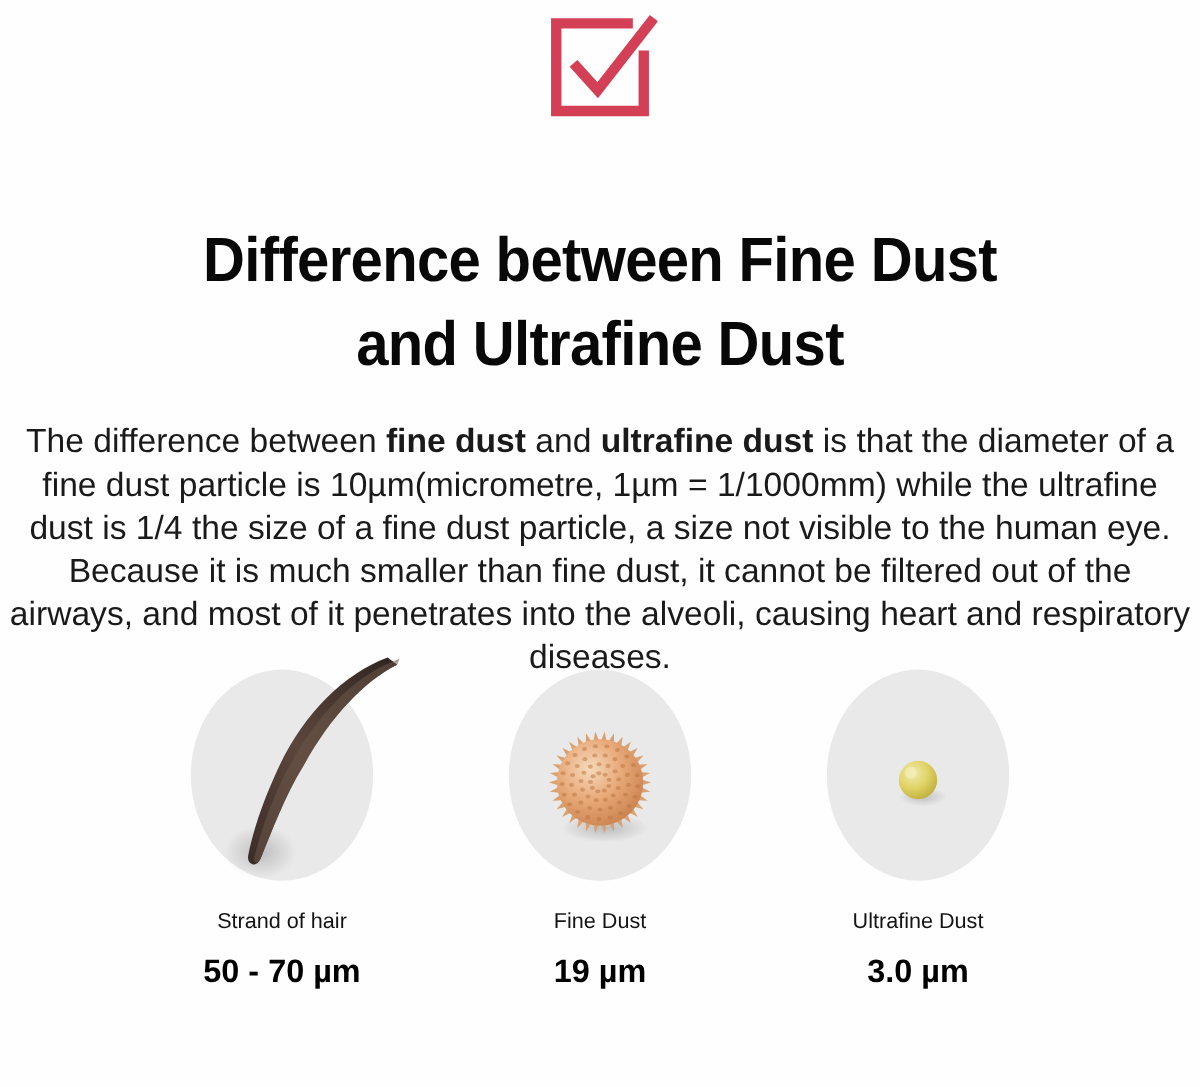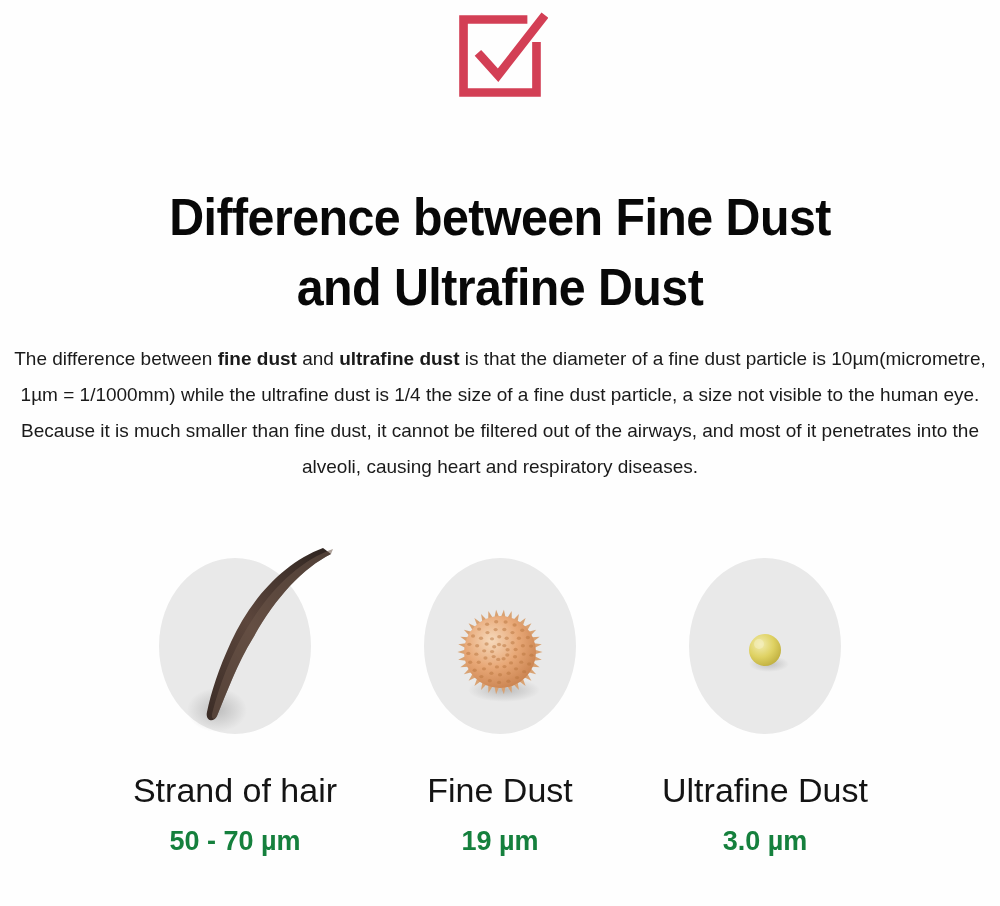--- a/index.html
+++ b/index.html
@@ -56,21 +56,21 @@
   }
 
   
   .paragraph {
     position: absolute;
     left: 6px;
     right: 6px;
     top: 322px;
     text-align: center;
     font-family: "Liberation Sans", sans-serif;
-    font-size: 19px;
+    font-size: 28px;
     line-height: 36px;
     color: #1a1a1a;
   }
   .paragraph b {
     font-weight: bold;
   }
 
   
   .specimens {
     position: absolute;
@@ -110,31 +110,31 @@
     position: absolute;
     top: 0;
     left: 0;
     width: 200px;
     height: 215px;
     overflow: visible;
   }
 
   .label-name {
     font-family: "Liberation Sans", sans-serif;
-    font-size: 34px;
+    font-size: 18px;
     color: #141414;
-    margin-top: 16px;
+    margin-top: 2px;
     text-align: center;
     white-space: nowrap;
   }
   .label-size {
     font-family: "Liberation Sans", sans-serif;
     font-size: 27px;
     font-weight: bold;
-    color: #15803d;
+    color: #000000;
     margin-top: 16px;
     text-align: center;
     white-space: nowrap;
   }
 </style>
 </head>
 <body>
 
 <div class="icon-wrap">
   <svg class="checkbox-icon" viewBox="0 0 100 100">

